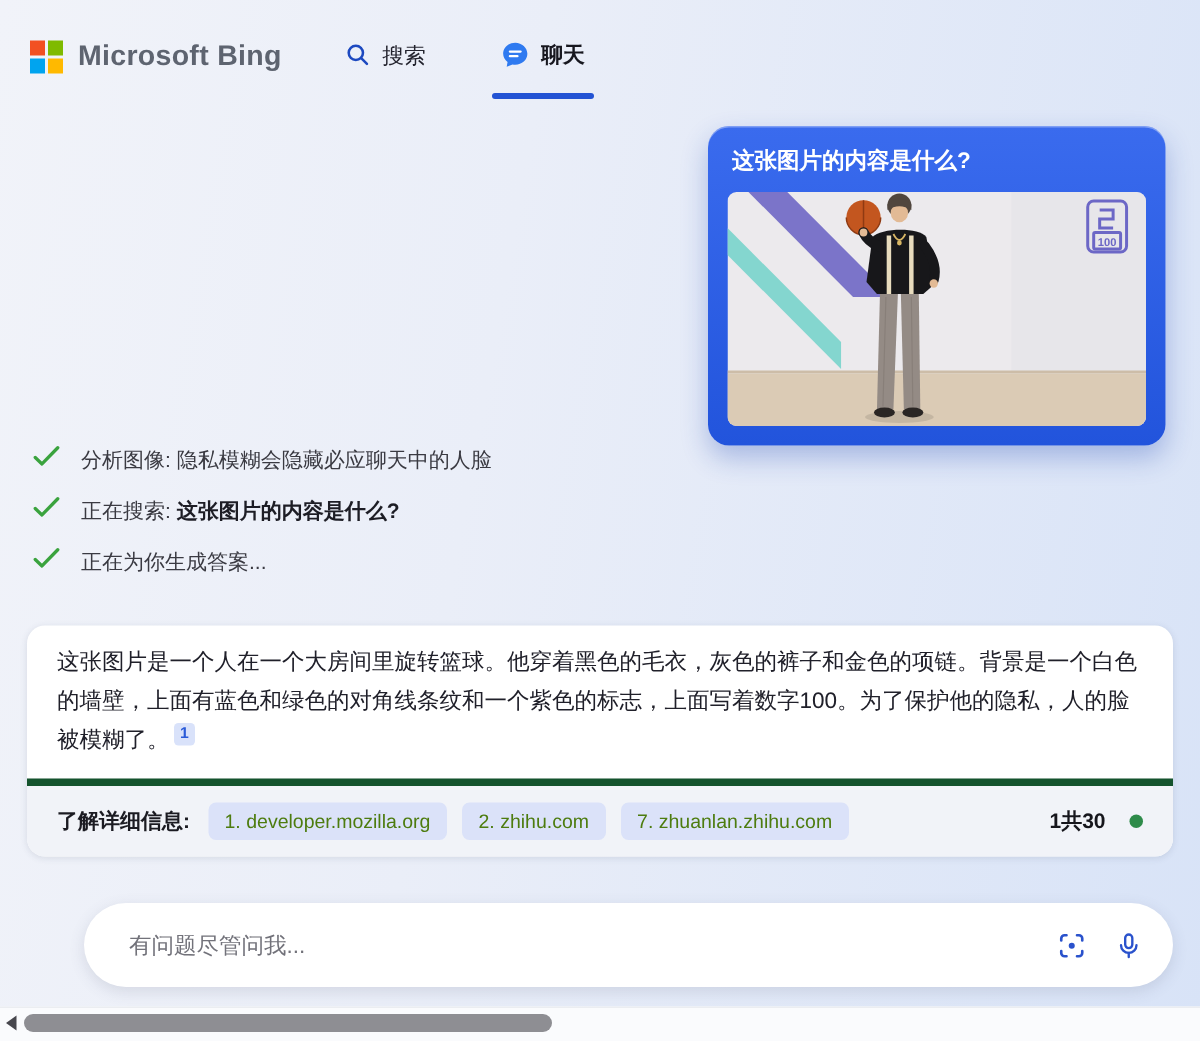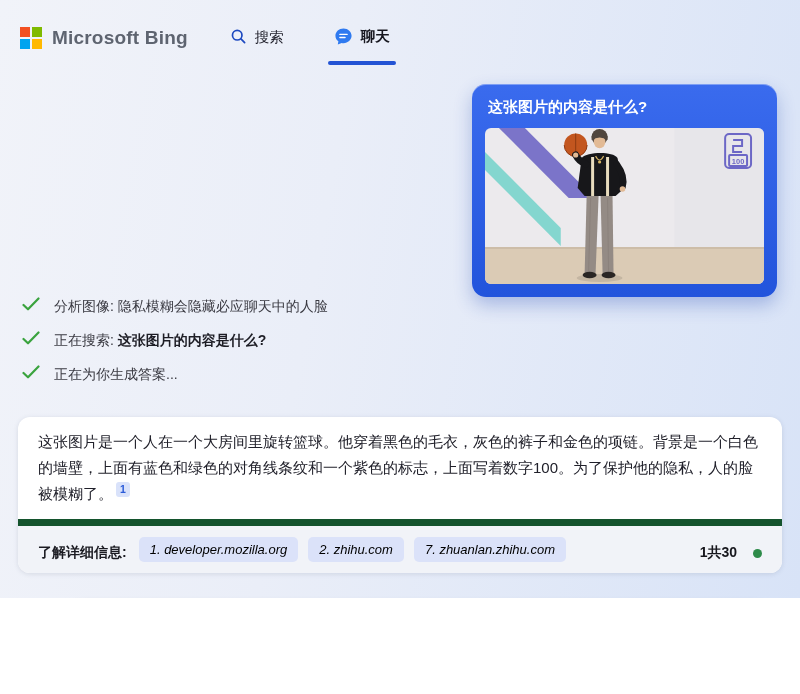--- a/index.html
+++ b/index.html
@@ -1,17 +1,17 @@
 <!DOCTYPE html>
 <html><head>
 <meta charset="utf-8">
 <style>
   html,body{margin:0;padding:0;}
   body{font-family:"Liberation Sans",sans-serif;background:#fff;}
-  .page{position:relative;width:800px;height:598px;overflow:hidden;
+  .page{position:relative;width:800px;height:694px;overflow:hidden;
         background:linear-gradient(100deg,#f1f3f9 0%,#eaeef8 40%,#d8e3f7 100%);}
 
   
   .header{position:absolute;top:0;left:0;right:0;height:76px;display:flex;align-items:center;padding-left:20px;box-sizing:border-box;}
   .ms-logo{display:grid;grid-template-columns:10px 10px;grid-template-rows:10px 10px;gap:2px;cursor:pointer;}
   .ms-logo .sq1{background:#f25022}.ms-logo .sq2{background:#7fba00}
   .ms-logo .sq3{background:#00a4ef}.ms-logo .sq4{background:#ffb900}
   .brand{margin-left:10px;font-size:19px;font-weight:600;color:#5e6470;letter-spacing:.2px;}
   .tabs{display:flex;margin-left:42px;gap:50px;align-items:center;}
   .tab{position:relative;display:flex;align-items:flex-start;gap:8px;font-size:14.5px;color:#23232e;cursor:pointer;padding:4px 0;}
@@ -30,24 +30,24 @@
   .status-list{position:absolute;left:22px;top:296px;display:flex;flex-direction:column;gap:14px;}
   .status-row{display:flex;align-items:center;gap:14px;font-size:14px;color:#3a3a42;line-height:20px;}
   .status-bold{font-weight:700;color:#1d1d25;}
 
   
   .answer-card{position:absolute;left:18px;top:417px;width:764px;box-sizing:border-box;
       background:#fff;border-radius:12px;box-shadow:0 1px 5px rgba(60,70,100,.14);overflow:hidden;}
   .answer-body{padding:12px 20px 13px;font-size:15px;line-height:1.72;color:#20202a;}
   .footnote-sup{display:inline-block;background:#d9e2fa;color:#2b5bd8;font-size:10.5px;font-weight:700;
       border-radius:3px;padding:0 4px;line-height:15px;vertical-align:super;margin-left:3px;cursor:pointer;}
-  .answer-footer{display:flex;align-items:flex-end;gap:12px;padding:11px 20px;background:#f1f3f8;border-top:7px solid #14532d;}
+  .answer-footer{display:flex;align-items:center;gap:12px;padding:11px 20px;background:#f1f3f8;border-top:5px solid #14532d;}
   .learn-label{font-size:14px;font-weight:700;color:#1b1b22;white-space:nowrap;}
   .link-pills{display:flex;gap:10px;}
-  .link-pill{background:#dbe2f9;color:#000000;font-size:13px;padding:5px 11px;border-radius:5px;cursor:pointer;white-space:nowrap;font-style:italic;}
+  .link-pill{background:#dbe2f9;color:#4d7c0f;font-size:13px;padding:5px 11px;border-radius:5px;cursor:pointer;white-space:nowrap;}
   .counter-wrap{margin-left:auto;display:flex;align-items:center;gap:16px;}
   .counter-text{font-size:14px;font-weight:700;color:#16161c;}
   .counter-dot{width:9px;height:9px;border-radius:50%;background:#2e8b4a;}
 
   
   .input-bar{position:absolute;left:56px;top:602px;width:726px;height:56px;box-sizing:border-box;
       background:#fff;border-radius:28px;box-shadow:0 3px 10px rgba(80,90,120,.16);
       display:flex;align-items:center;padding:0 20px 0 28px;}
   .chat-input{flex:1;border:none;outline:none;font-size:15px;color:#333;background:transparent;
       font-family:"Liberation Sans",sans-serif;}

